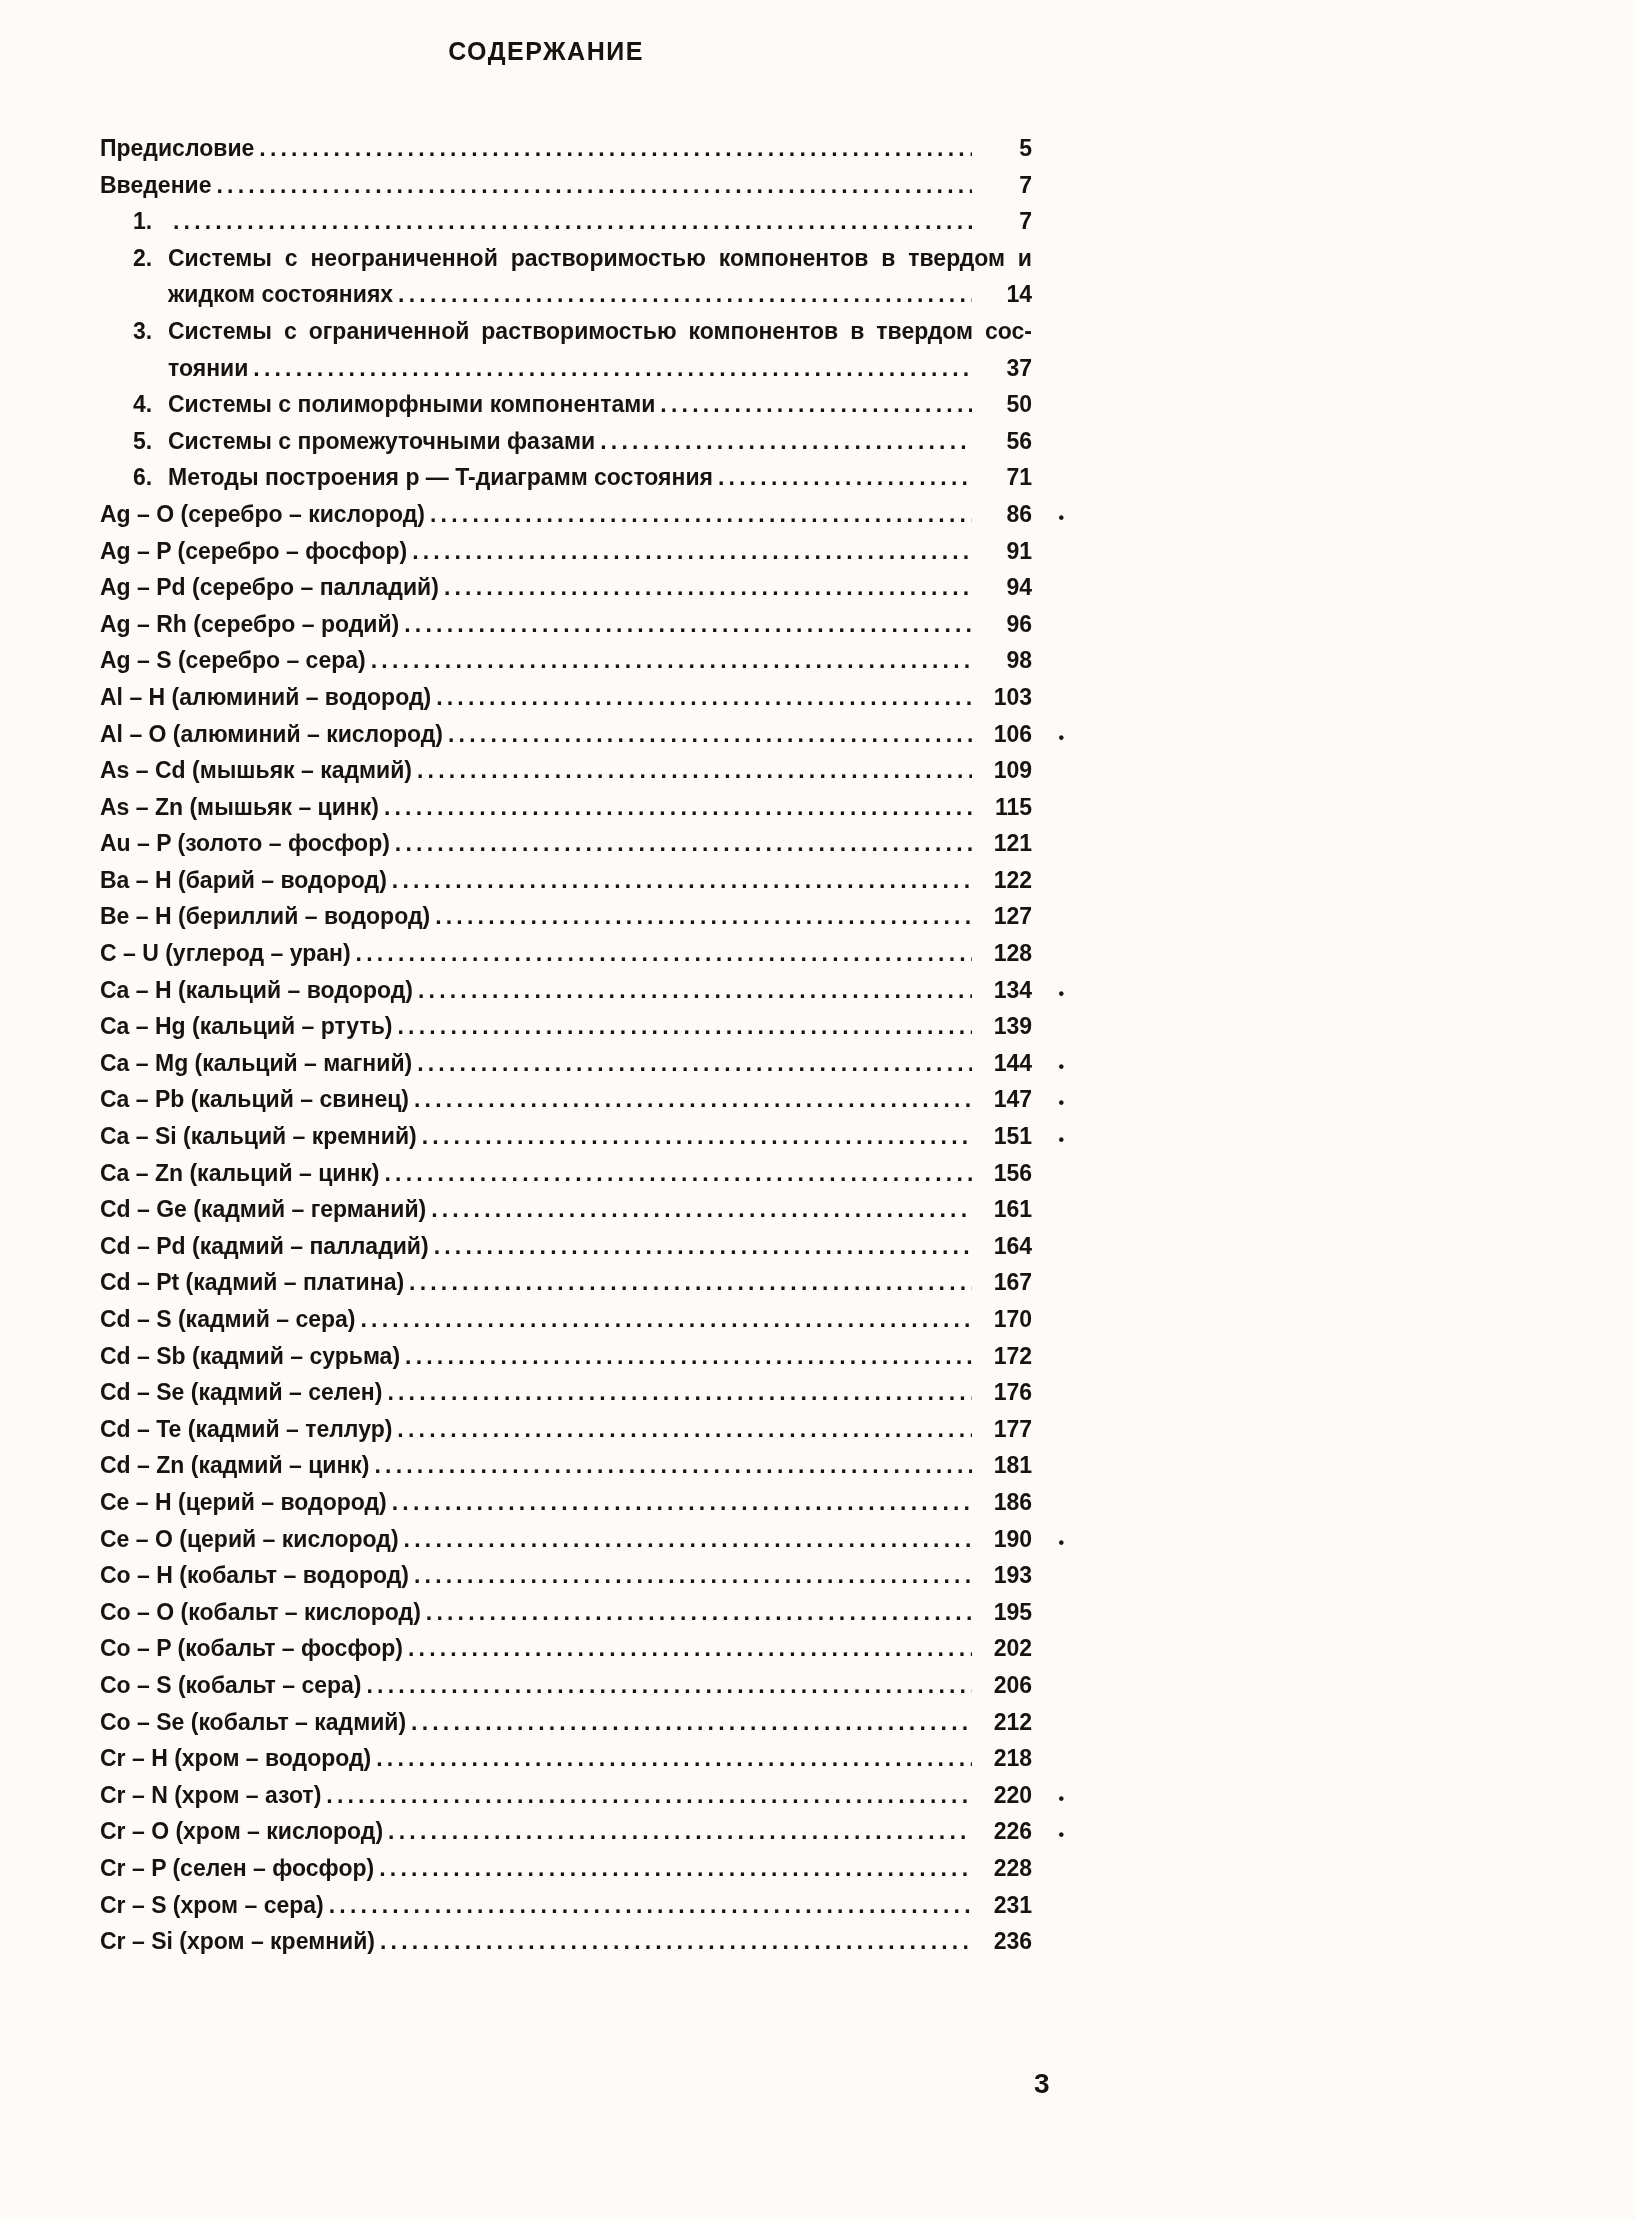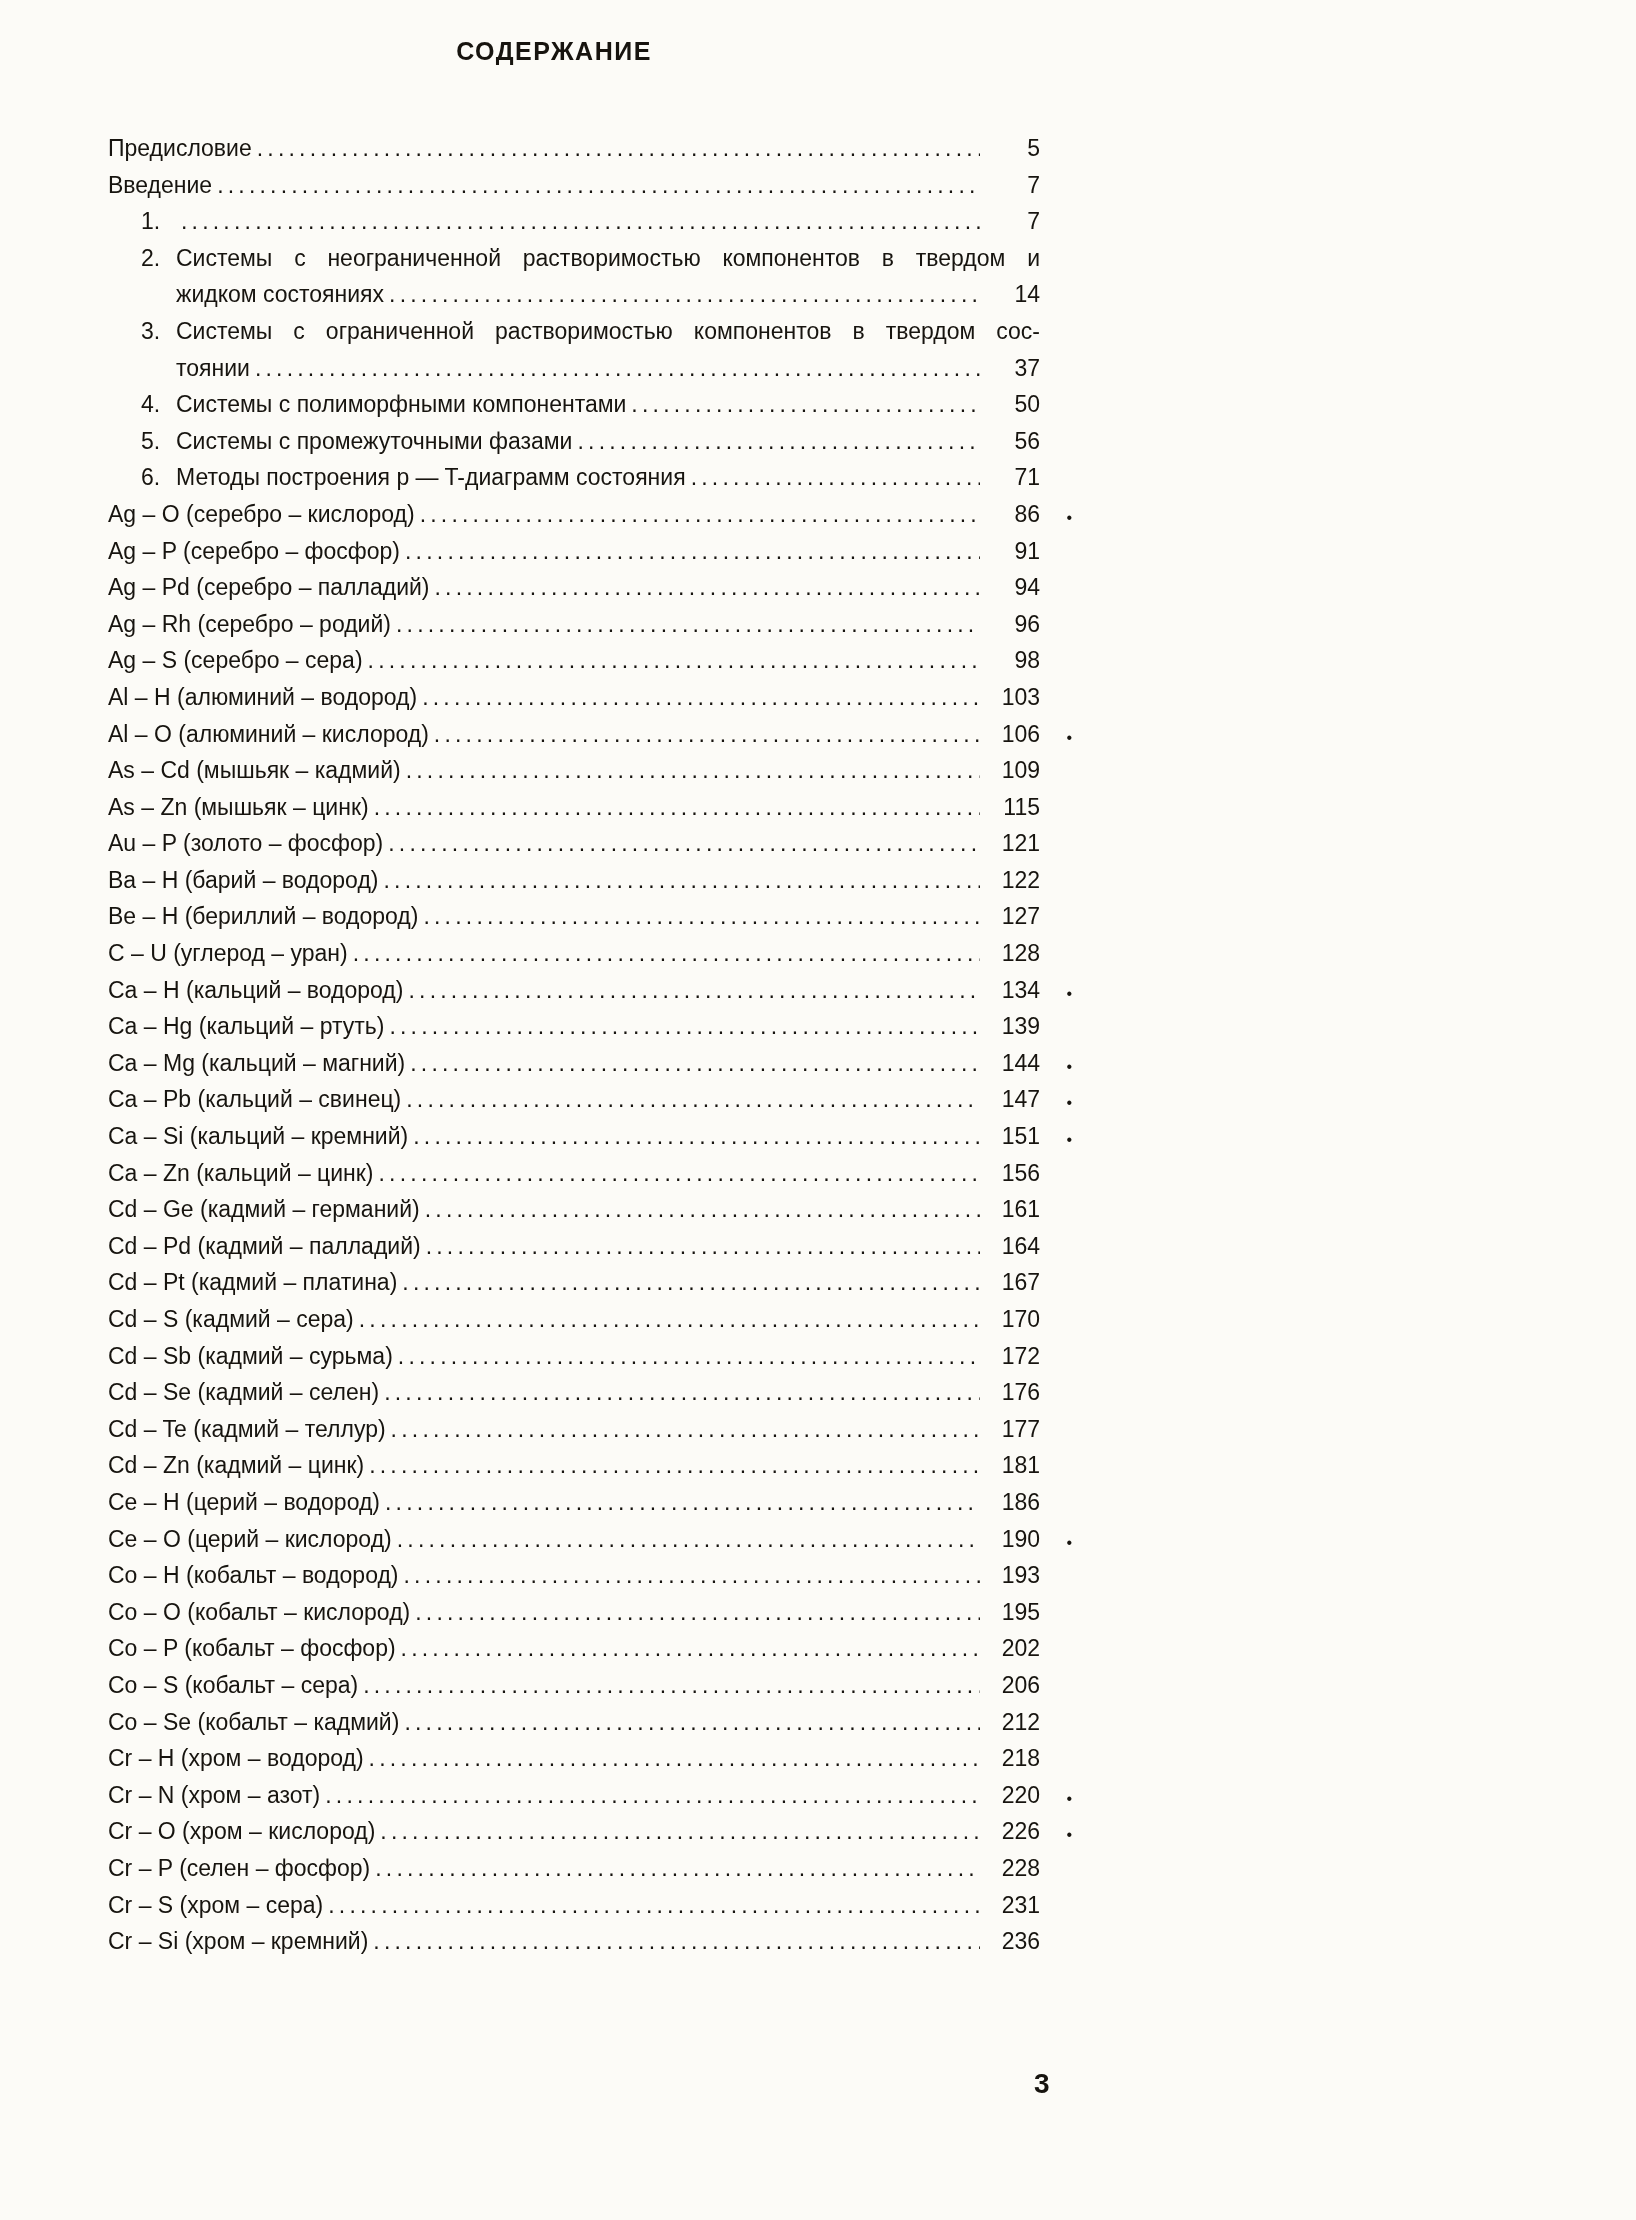--- a/index.html
+++ b/index.html
@@ -14,40 +14,39 @@
   .page {
     position: absolute;
     inset: 0;
     background: #fcfbf7;
   }
   .content {
     position: absolute;
     left: 100px;
     top: 36px;
     width: 932px;
-    margin-left: 8px;
   }
   .title {
     text-align: center;
     font-size: 25px;
     font-weight: 700;
     letter-spacing: 1.5px;
     line-height: 30px;
     padding-right: 40px;
   }
   .toc {
     margin-top: 64px;
   }
   .toc-row {
     display: flex;
     align-items: baseline;
     height: 36.6px;
     line-height: 36.6px;
     font-size: 23px;
-    font-weight: 400;
+    font-weight: 700;
     position: relative;
     white-space: nowrap;
   }
   .toc-num {
     flex: 0 0 68px;
     padding-left: 33px;
   }
   .toc-label {
     flex: 0 1 auto;
   }

